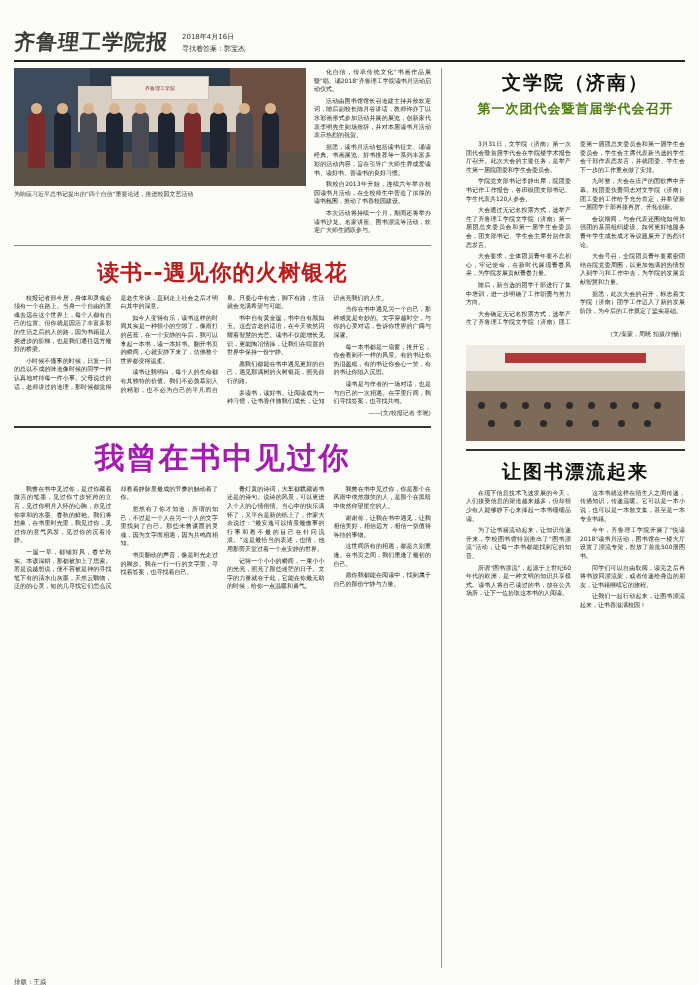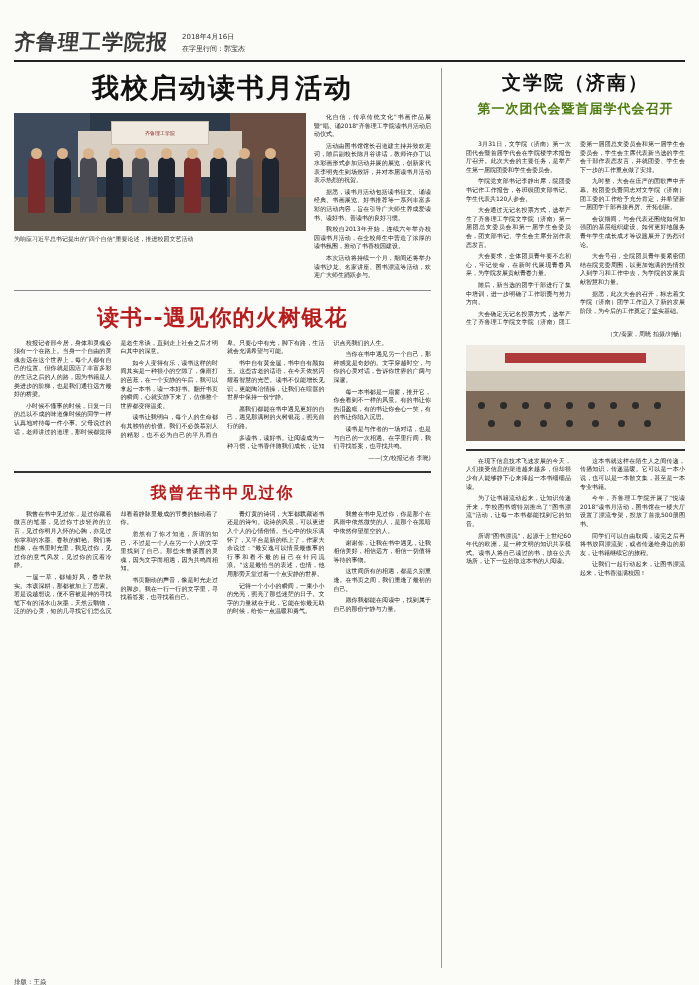--- a/index.html
+++ b/index.html
@@ -69,22 +69,22 @@
     font-size:27px;font-weight:bold;letter-spacing:2px;
     text-align:center;margin:2px 0 7px 0;color:#111;
   }
   h2.headline-script{
     font-family:"DejaVu Serif","Liberation Serif",serif;
     font-size:22px;font-weight:bold;letter-spacing:1px;
     text-align:center;margin:6px 0 6px 0;color:#b91c1c;
   }
   h2.headline-mid{
     font-family:"DejaVu Serif","Liberation Serif",serif;
-    font-size:16px;font-weight:bold;letter-spacing:2px;
-    text-align:center;margin:4px 0 6px 0;color:#b91c1c;
+    font-size:30px;font-weight:bold;letter-spacing:2px;
+    text-align:center;margin:4px 0 6px 0;color:#a21caf;
   }
   h3.r-title{
     font-family:"DejaVu Serif","Liberation Serif",serif;
     font-size:19px;font-weight:bold;letter-spacing:2px;
     text-align:center;margin:2px 0 4px 0;color:#111;
   }
   h4.r-sub{
     font-family:"DejaVu Serif","Liberation Serif",serif;
     font-size:13px;font-weight:bold;letter-spacing:1px;
     text-align:center;margin:0 0 22px 0;color:#4d7c0f;
@@ -141,29 +141,28 @@
 </style>
 </head>
 <body>
 
 <div class="page">
 
   <div class="masthead">
     <div class="logo">齐鲁理工学院报</div>
     <div class="mast-mid">
       <div>2018年4月16日</div>
-      <div>在字里行间：郭宝杰</div>
+      <div>寻找着答案：郭宝杰</div>
     </div>
   </div>
 
   <div class="body-wrap">
 
     <div class="left-col">
 
-      <h1 class="headline">我校启动读书月活动</h1>
 
       <div style="display:flex;gap:8px;">
         <div style="width:292px;">
           <div class="photo gp1">
             <div class="wallL"></div>
             <div class="wallR"></div>
             <div class="stand"></div>
             <div class="banner">齐鲁理工学院</div>
             <div class="floor"></div>
             <div class="person red" style="left:14px;"></div>
@@ -262,20 +261,21 @@
         <div class="head" style="left:48px;bottom:14px;"></div>
         <div class="head" style="left:74px;bottom:14px;"></div>
         <div class="head" style="left:100px;bottom:14px;"></div>
         <div class="head" style="left:126px;bottom:14px;"></div>
         <div class="head" style="left:152px;bottom:14px;"></div>
         <div class="head" style="left:178px;bottom:14px;"></div>
       </div>
 
       <div class="rule-thick"></div>
 
+      <h3 class="r-title">让图书漂流起来</h3>
 
       <div class="cols c2">
         <p>在现下信息技术飞速发展的今天，人们接受信息的渠道越来越多，但却很少有人能够静下心来捧起一本书细细品读。</p>
         <p>为了让书籍流动起来，让知识传递开来，学校图书馆特别推出了"图书漂流"活动，让每一本书都能找到它的知音。</p>
         <p>所谓"图书漂流"，起源于上世纪60年代的欧洲，是一种文明的知识共享模式。读书人将自己读过的书，放在公共场所，让下一位拾取这本书的人阅读。</p>
         <p>这本书就这样在陌生人之间传递，传播知识，传递温暖。它可以是一本小说，也可以是一本散文集，甚至是一本专业书籍。</p>
         <p>今年，齐鲁理工学院开展了"悦读2018"读书月活动，图书馆在一楼大厅设置了漂流专架，投放了首批500册图书。</p>
         <p>同学们可以自由取阅，读完之后再将书放回漂流架，或者传递给身边的朋友，让书籍继续它的旅程。</p>
         <p>让我们一起行动起来，让图书漂流起来，让书香溢满校园！</p>
       </div>

